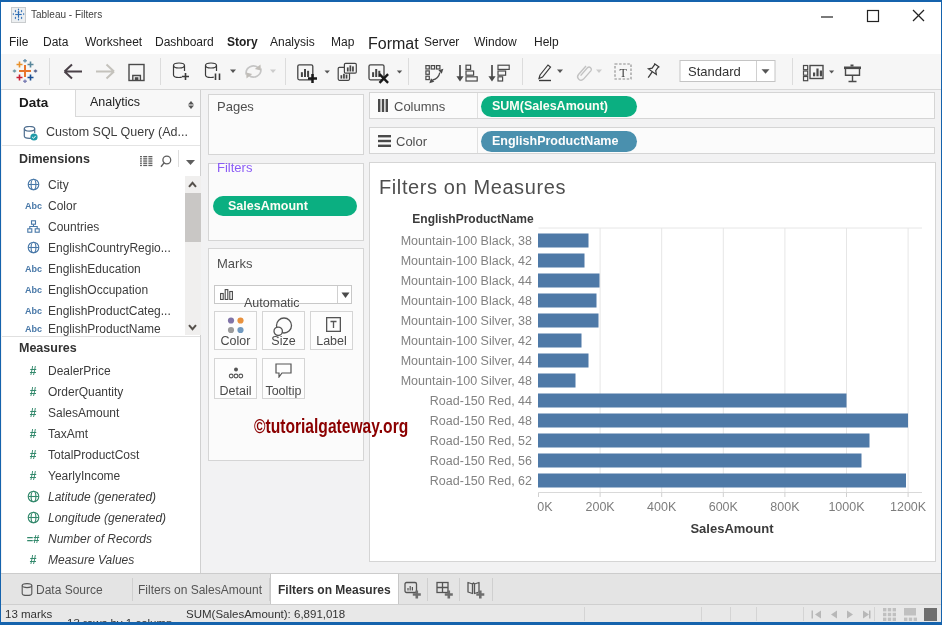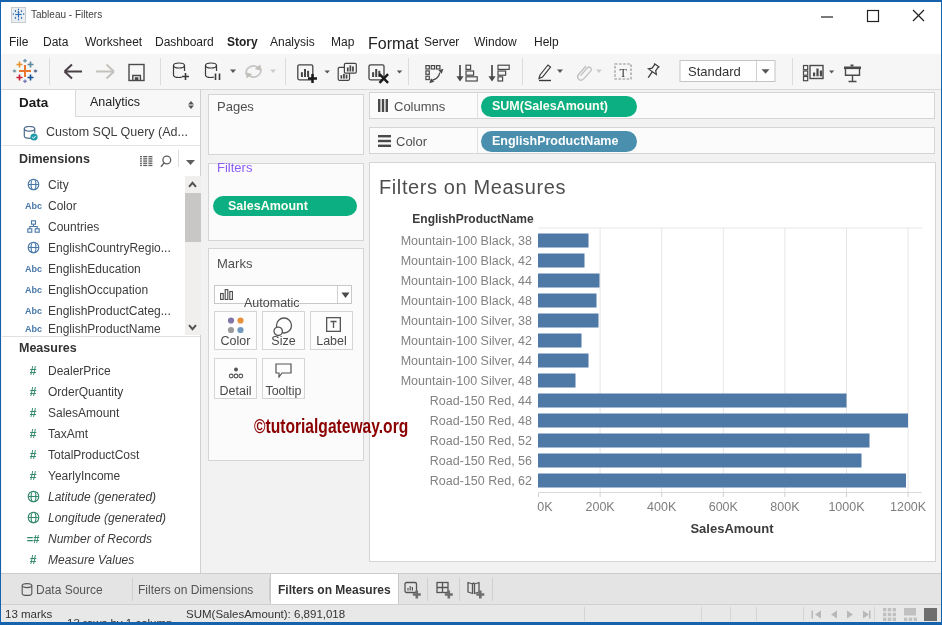--- a/index.html
+++ b/index.html
@@ -566,21 +566,21 @@
 
   <div class="abs" style="left:253px;top:415px;font-size:20px;font-weight:bold;color:#8b0000;white-space:nowrap;transform:scaleX(0.78);transform-origin:0 0;">©tutorialgateway.org</div>
 
   <div id="tabbar" class="abs" style="left:0;top:573px;width:942px;height:31px;background:#e4e4e4;border-top:1px solid #cccccc;box-sizing:border-box;">
     <svg class="abs" style="left:20px;top:9px;" width="12" height="13" viewBox="0 0 12 13">
       <ellipse cx="6" cy="2.6" rx="4.8" ry="2" fill="none" stroke="#555" stroke-width="1.1"></ellipse>
       <path d="M1.2,2.6 V10.4 c0,1.1 2.1,2 4.8,2 s4.8,-0.9 4.8,-2 V2.6" fill="none" stroke="#555" stroke-width="1.1"></path>
     </svg>
     <div class="abs" style="left:35px;top:9px;font-size:12px;color:#555;">Data Source</div>
     <div class="abs" style="left:131px;top:4px;width:1px;height:23px;background:#cfcfcf;"></div>
-    <div class="abs" style="left:137px;top:9px;font-size:12px;color:#555;">Filters on Dimensions</div>
+    <div class="abs" style="left:137px;top:9px;font-size:12px;color:#555;">Filters on SalesAmount</div>
     <div class="abs" style="left:268px;top:4px;width:1px;height:23px;background:#cfcfcf;"></div>
     <div class="abs" style="left:269px;top:0;width:129px;height:31px;background:#fff;border-left:1px solid #c8c8c8;border-right:1px solid #c8c8c8;box-sizing:border-box;"></div>
     <div class="abs" style="left:277px;top:9px;font-size:12px;font-weight:bold;color:#333;">Filters on Measures</div>
     <div class="abs" style="left:426px;top:4px;width:1px;height:23px;background:#cfcfcf;"></div>
     <div class="abs" style="left:458px;top:4px;width:1px;height:23px;background:#cfcfcf;"></div>
     <div class="abs" style="left:491px;top:4px;width:1px;height:23px;background:#cfcfcf;"></div>
     <svg class="abs" style="left:403px;top:7px;" width="19" height="19" viewBox="0 0 19 19">
       <rect x="1" y="1.5" width="11.5" height="10" rx="1.5" fill="none" stroke="#555" stroke-width="1.3"></rect>
       <path d="M4,9.5 v-2.5 M6.2,9.5 v-4.5 M8.4,9.5 v-3.5" stroke="#555" stroke-width="1.2" fill="none"></path>
       <path d="M12.8,9.5 v8 M8.8,13.5 h8" stroke="#6e6e6e" stroke-width="2.6"></path>

